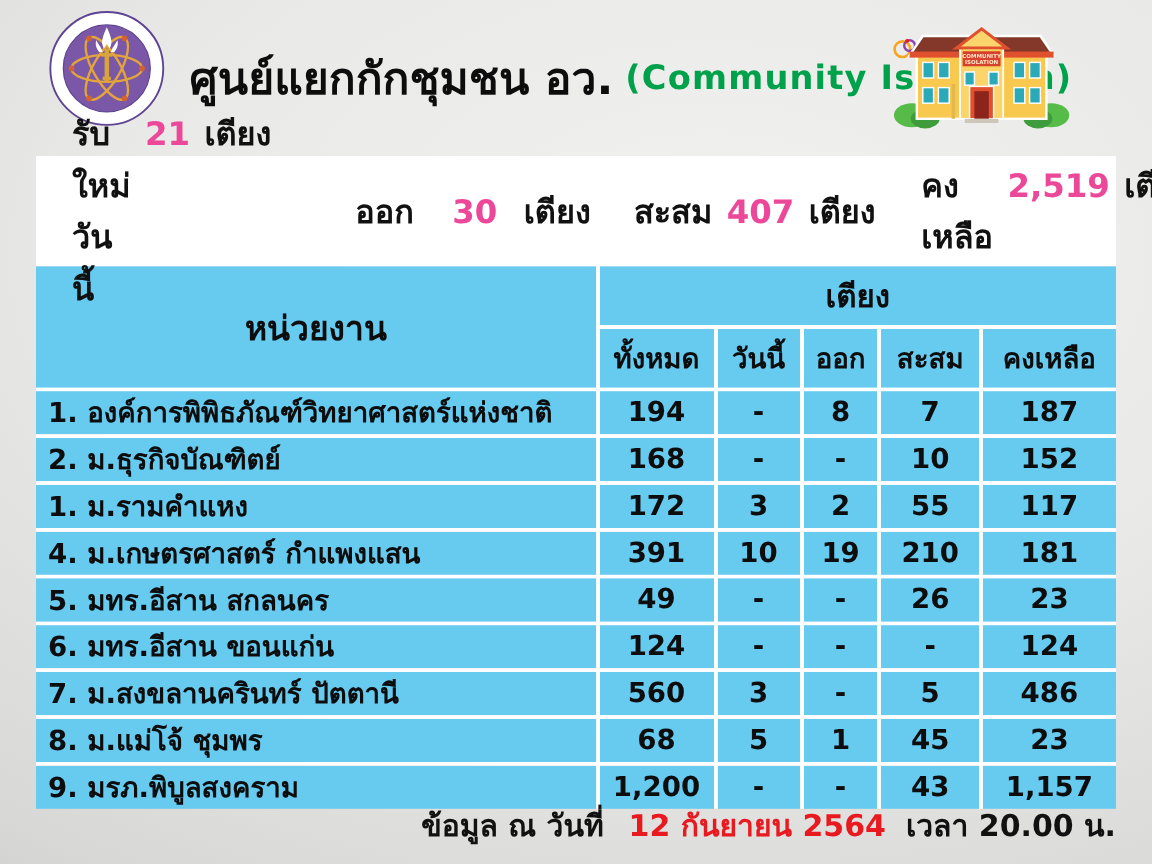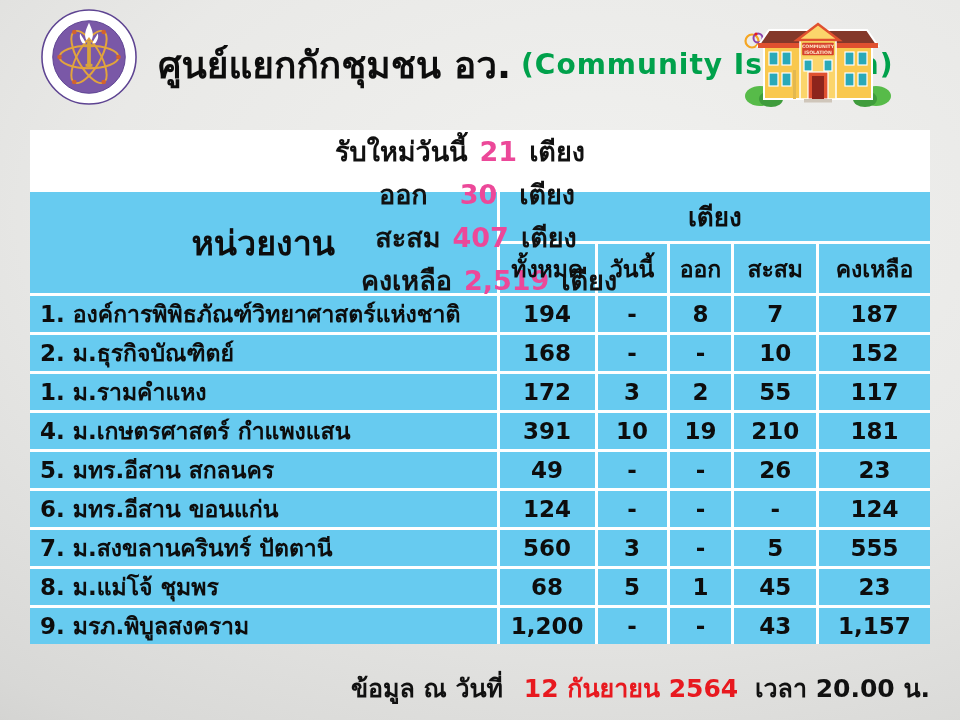--- a/index.html
+++ b/index.html
@@ -13,38 +13,38 @@
   .logo { position:absolute; left:40px; top:6px; }
   .title-row { position:absolute; left:158px; top:0; height:128px; display:flex; align-items:center; white-space:nowrap; }
   .title-th { font-size:37px; font-weight:bold; color:#0d0d0d; }
   .title-en { font-size:28px; font-weight:bold; color:#00a14b; margin-left:10px; letter-spacing:1px; }
   .building { position:absolute; left:744px; top:10px; }
   .minilogo { position:absolute; left:742px; top:28px; }
 
   
   .panel { position:absolute; left:30px; top:130px; width:900px; }
   .summary {
-    height:62px; background:#ffffff; display:flex; align-items:center;
-    padding-left:30px; font-size:27px; font-weight:bold; box-sizing:border-box;flex-direction:column;
+    height:92px; background:#ffffff; display:flex; align-items:center;
+    padding-left:30px; font-size:27px; font-weight:bold; box-sizing:border-box;
   }
   .seg { display:flex; align-items:baseline; }
   .seg span { margin-right:12px; }
   .seg .val { color:#ec4899; }
   .seg.s1 { margin-right:58px; }
   .seg.s2 { margin-right:24px; }
   .seg.s2 .val { margin-right:22px; margin-left:20px; }
   .seg.s3 { margin-right:26px; }
 
   table { width:900px; border-collapse:collapse; border-style:hidden; table-layout:fixed; }
   th, td {
     background:#67cbf0; border:3px solid #ffffff;
     font-weight:bold; color:#0d0d0d; text-align:center; padding:0;
     overflow:hidden; white-space:nowrap;
   }
-  th.h-org  { font-size:34px; }
+  th.h-org  { font-size:28px; }
   th.h-beds { height:49px; font-size:26px; font-weight:bold; }
   tr.subhead th { height:49px; font-size:23px;margin-left:35px; }
   tr.data-row td { height:35px; font-size:23px; }
   td.org-cell { text-align:left; padding-left:10px; font-size:23px; }
 
   .footer {
     position:absolute; right:30px; top:668px;
     font-size:25px; font-weight:bold; white-space:nowrap;
   }
   .footer .date { color:#e8191f; margin:0 8px; }
@@ -237,21 +237,21 @@
       <td>-</td>
       <td>-</td>
       <td>124</td>
     </tr>
           <tr class="data-row">
       <td class="org-cell">7. ม.สงขลานครินทร์ ปัตตานี</td>
       <td>560</td>
       <td>3</td>
       <td>-</td>
       <td>5</td>
-      <td>555</td>
+      <td>486</td>
     </tr>
           <tr class="data-row">
       <td class="org-cell">8. ม.แม่โจ้  ชุมพร</td>
       <td>68</td>
       <td>5</td>
       <td>1</td>
       <td>45</td>
       <td>23</td>
     </tr>
           <tr class="data-row">

